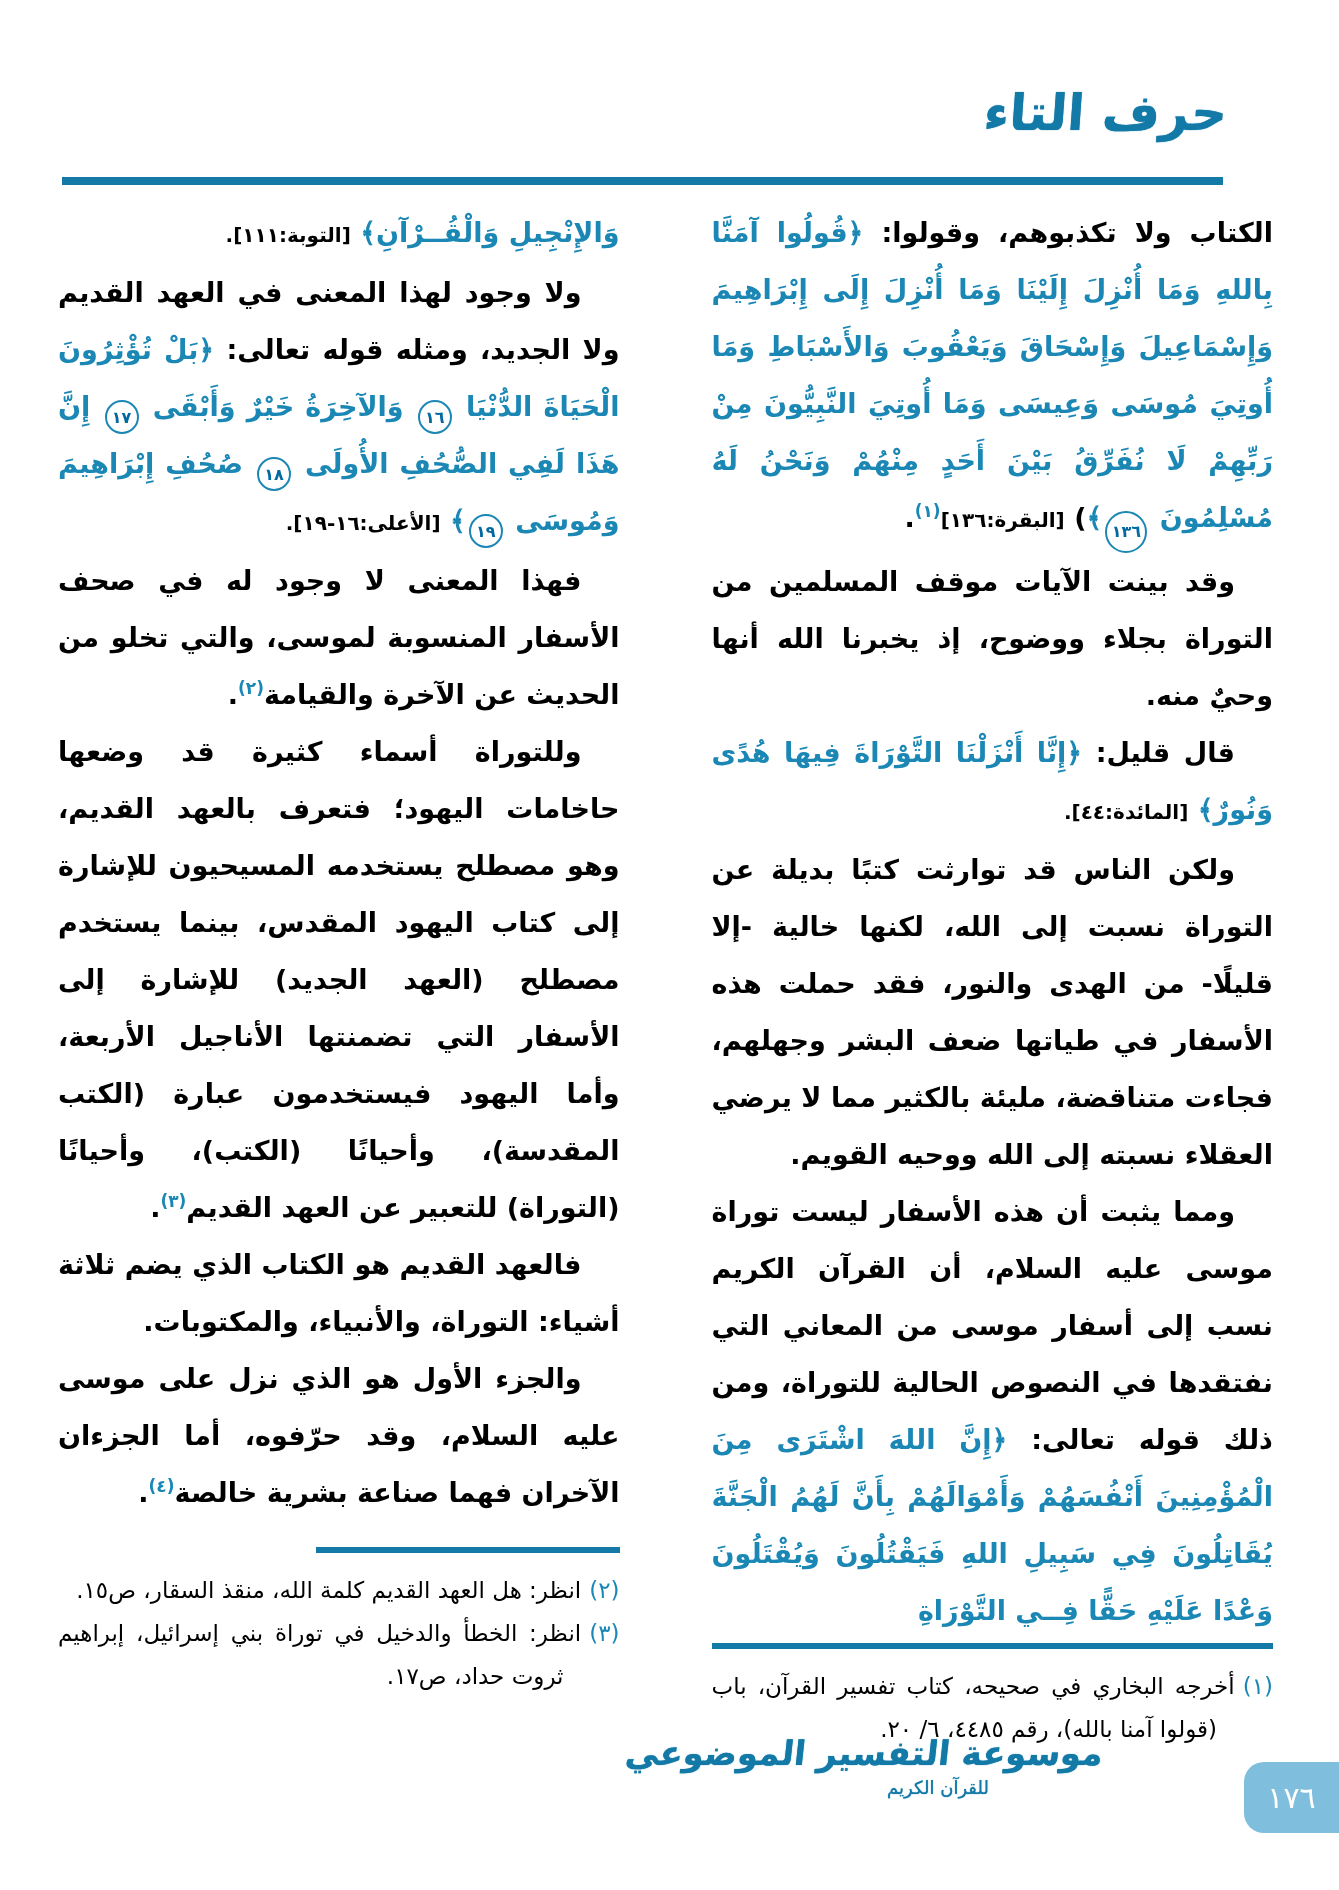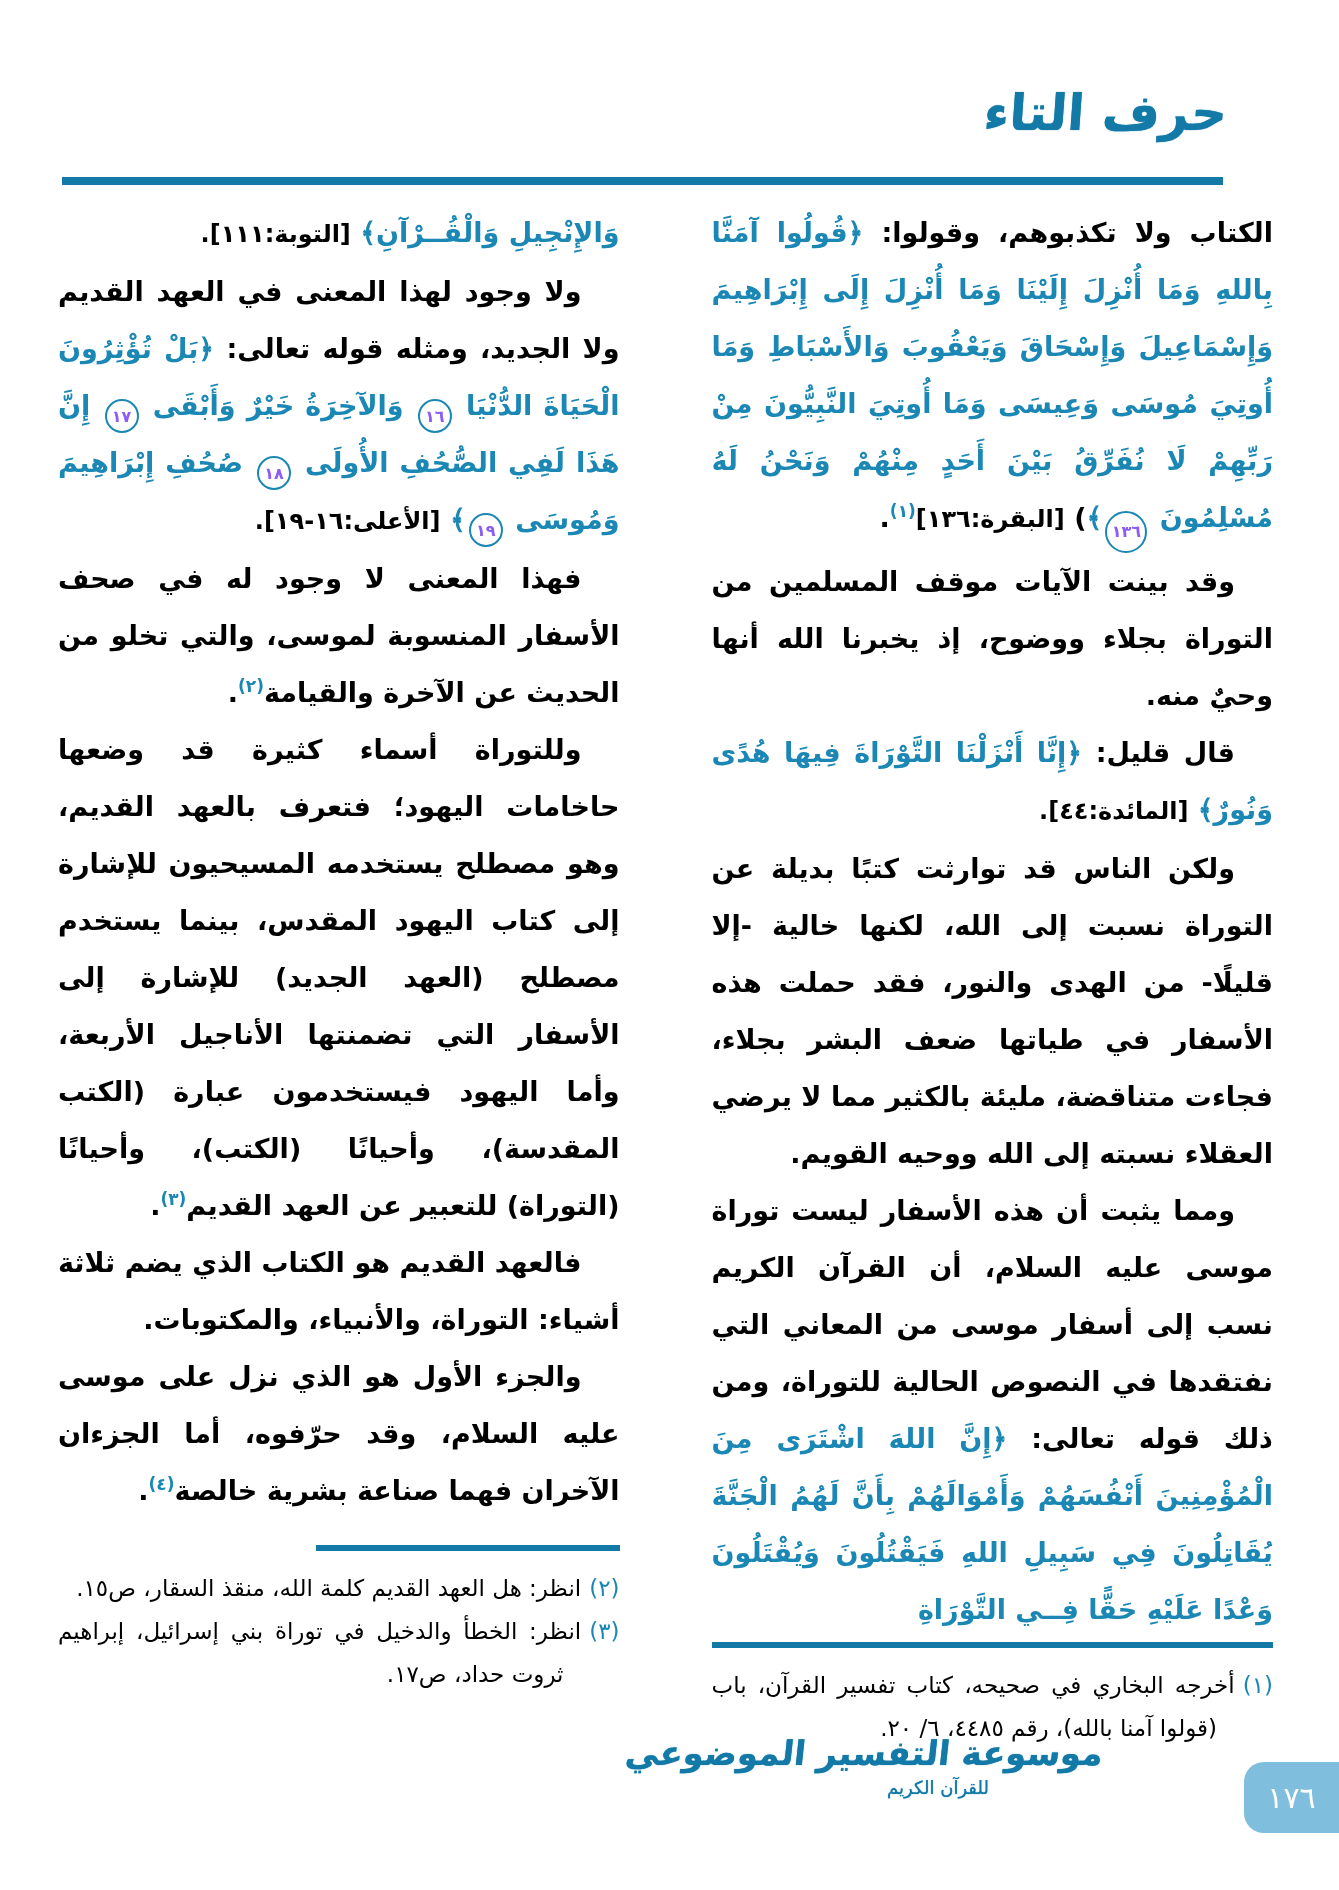--- a/index.html
+++ b/index.html
@@ -53,37 +53,37 @@
 
   p.par {
     font-size: 27px;
     line-height: 57px;
     font-weight: 700;
     text-align: justify;
   }
   p.ind { text-indent: 38px; }
 
   .quran { color: #1b87b4; }
-  .ref { color: #000; font-size: 24px; }
+  .ref { color: #000; font-size: 20px; }
   sup.fnref {
     color: #1b87b4;
     font-size: 17px;
     font-weight: 700;
     vertical-align: super;
     line-height: 0;
   }
   .paren { color: #000; }
 
   .ayah {
     display: inline-block;
     width: 34px;
     height: 34px;
     border: 2px solid #1b87b4;
     border-radius: 50%;
-    color: #8b5cf6;
+    color: #0369a1;
     font-size: 16px;
     line-height: 31px;
     text-align: center;
     text-indent: 0;
     vertical-align: -7px;
     margin: 0 3px;
     font-weight: 700;
   }
   .ayah-lg { width: 42px; height: 42px; line-height: 38px; vertical-align: -10px; }
 
@@ -157,21 +157,21 @@
 
   <main class="columns">
 
     <section class="col">
       <p class="par"><span>الكتاب ولا تكذبوهم، وقولوا: </span><span class="quran">﴿قُولُوا آمَنَّا بِاللهِ وَمَا أُنْزِلَ إِلَيْنَا وَمَا أُنْزِلَ إِلَى إِبْرَاهِيمَ وَإِسْمَاعِيلَ وَإِسْحَاقَ وَيَعْقُوبَ وَالأَسْبَاطِ وَمَا أُوتِيَ مُوسَى وَعِيسَى وَمَا أُوتِيَ النَّبِيُّونَ مِنْ رَبِّهِمْ لَا نُفَرِّقُ بَيْنَ أَحَدٍ مِنْهُمْ وَنَحْنُ لَهُ مُسْلِمُونَ</span> <span class="ayah ayah-lg">١٣٦</span><span class="quran">﴾</span><span class="paren">)</span> <span class="ref">[البقرة:١٣٦]</span><sup class="fnref">(١)</sup><span>.</span></p>
 
       <p class="par ind">وقد بينت الآيات موقف المسلمين من التوراة بجلاء ووضوح، إذ يخبرنا الله أنها وحيٌ منه.</p>
 
       <p class="par ind"><span>قال قليل: </span><span class="quran">﴿إِنَّا أَنْزَلْنَا التَّوْرَاةَ فِيهَا هُدًى وَنُورٌ﴾</span> <span class="ref">[المائدة:٤٤].</span></p>
 
-      <p class="par ind">ولكن الناس قد توارثت كتبًا بديلة عن التوراة نسبت إلى الله، لكنها خالية -إلا قليلًا- من الهدى والنور، فقد حملت هذه الأسفار في طياتها ضعف البشر بجلاء، فجاءت متناقضة، مليئة بالكثير مما لا يرضي العقلاء نسبته إلى الله ووحيه القويم.</p>
+      <p class="par ind">ولكن الناس قد توارثت كتبًا بديلة عن التوراة نسبت إلى الله، لكنها خالية -إلا قليلًا- من الهدى والنور، فقد حملت هذه الأسفار في طياتها ضعف البشر وجهلهم، فجاءت متناقضة، مليئة بالكثير مما لا يرضي العقلاء نسبته إلى الله ووحيه القويم.</p>
 
       <p class="par ind"><span>ومما يثبت أن هذه الأسفار ليست توراة موسى عليه السلام، أن القرآن الكريم نسب إلى أسفار موسى من المعاني التي نفتقدها في النصوص الحالية للتوراة، ومن ذلك قوله تعالى: </span><span class="quran">﴿إِنَّ اللهَ اشْتَرَى مِنَ الْمُؤْمِنِينَ أَنْفُسَهُمْ وَأَمْوَالَهُمْ بِأَنَّ لَهُمُ الْجَنَّةَ يُقَاتِلُونَ فِي سَبِيلِ اللهِ فَيَقْتُلُونَ وَيُقْتَلُونَ وَعْدًا عَلَيْهِ حَقًّا فِــي التَّوْرَاةِ</span></p>
 
       <div class="fn-block-right">
         <div class="fn-sep fn-sep-right"></div>
         <div class="footnote"><span class="fn-marker">(١)</span><span>أخرجه البخاري في صحيحه، كتاب تفسير القرآن، باب (قولوا آمنا بالله)، رقم ٤٤٨٥، ٦/ ٢٠.</span></div>
       </div>
     </section>
 
     <section class="col">

